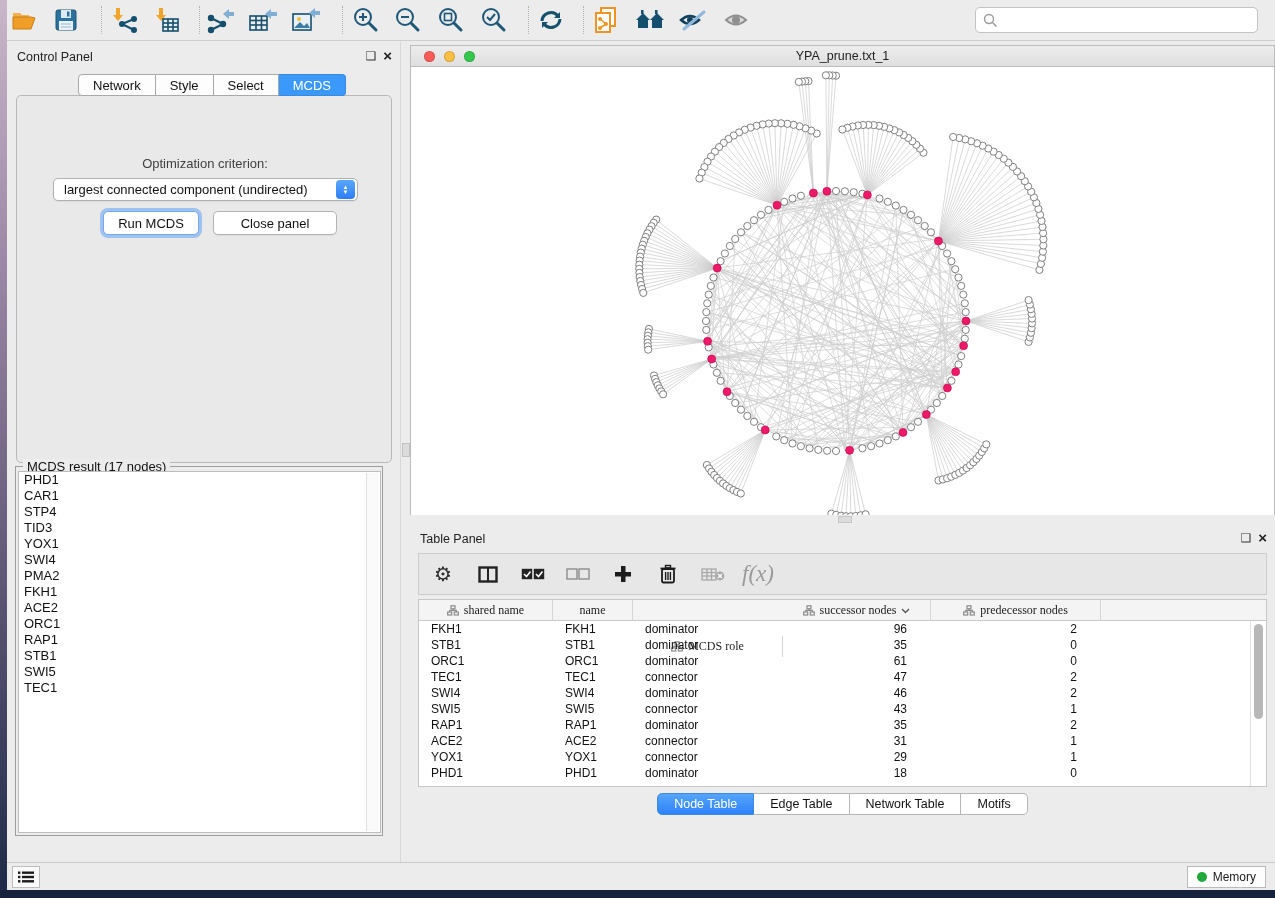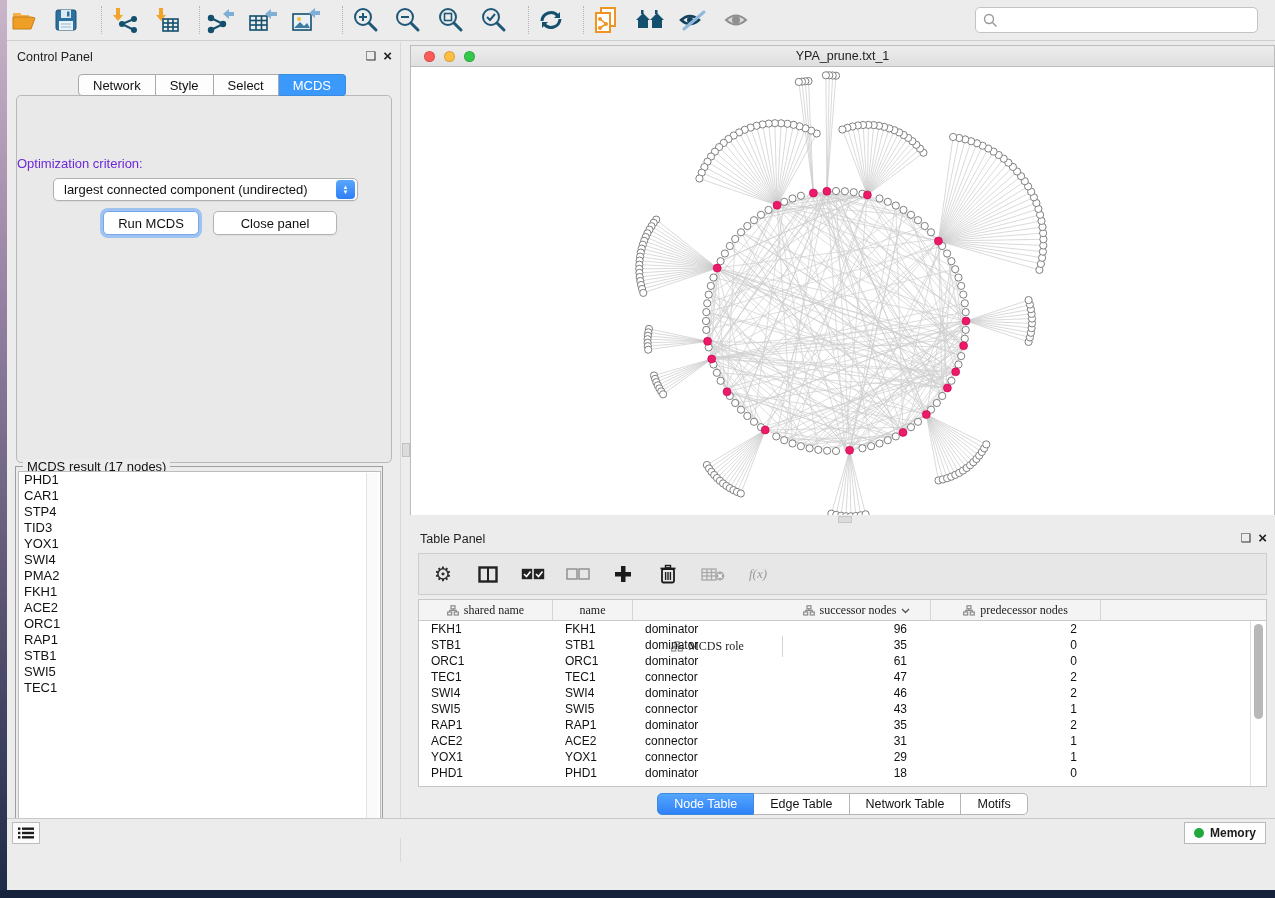--- a/index.html
+++ b/index.html
@@ -21,21 +21,21 @@
   .panel-title { position:absolute; left:10px; top:8px; font-size:12.5px; color:#222; }
   .panel-btns { position:absolute; right:8px; top:6px; display:flex; gap:7px; align-items:center; }
   .float-glyph { font-size:12px; color:#333; line-height:1; cursor:pointer; }
   .close-glyph { font-size:15px; font-weight:bold; color:#222; line-height:1; cursor:pointer; }
   #cp-content { position:absolute; left:9px; top:53px; width:376px; height:368px; background:#e9e9e9; border:1px solid #b8b8b8; border-radius:5px; }
   #cp-tabs { position:absolute; left:71px; top:32px; height:22px; display:flex; z-index:3; }
   .cp-tab { height:22px; padding:0 14px; background:#fdfdfd; border:1px solid #a9a9a9; border-left:none; font-size:13px; display:flex; align-items:center; cursor:pointer; color:#111; }
   .cp-tab:first-child { border-left:1px solid #a9a9a9; border-radius:4px 0 0 4px; }
   .cp-tab:last-child { border-radius:0 4px 4px 0; }
   .cp-tab.active { background:#3b99fc; color:#fff; border-color:#3b8ae0; }
-  #opt-label { position:absolute; left:0; top:60px; width:376px; font-size:13px; color:#6d28d9; }
+  #opt-label { position:absolute; left:0; top:60px; width:376px; text-align:center; font-size:13px; color:#404040; }
   #criterion-select { position:absolute; left:36px; top:82px; width:305px; height:23px; background:#fff; border:1px solid #b0b0b0; border-radius:5px; display:flex; align-items:center; cursor:pointer; box-shadow:0 1px 1px rgba(0,0,0,.06); }
   #criterion-select .sel-text { flex:1; padding-left:10px; font-size:13px; color:#111; white-space:nowrap; overflow:hidden; }
   #criterion-select .stepper { width:19px; height:19px; margin-right:2px; border-radius:4px; background:linear-gradient(180deg,#59a7fb,#2e7ef8); display:flex; flex-direction:column; align-items:center; justify-content:center; color:#fff; }
   .stepper span { font-size:6px; line-height:5px; }
   .cp-btn { position:absolute; top:115px; height:24px; background:#fff; border:1px solid #b3b3b3; border-radius:5px; font-size:13px; font-family:"Liberation Sans",sans-serif; color:#111; cursor:pointer; box-shadow:0 1px 1px rgba(0,0,0,.05); }
   #run-btn { left:86px; width:96px; outline:none; box-shadow:0 0 0 3px rgba(110,170,245,.6); border-color:#76a7ee; }
   #close-panel-btn { left:196px; width:124px; }
   #mcds-group { position:absolute; left:8px; top:424px; width:368px; height:370px; border:1px solid #9e9e9e; }
   #mcds-legend { position:absolute; left:7px; top:-8px; background:#ececec; padding:0 4px; font-size:13px; color:#111; }
   #mcds-list { position:absolute; left:2px; top:4px; width:363px; height:362px; background:#fff; border:1px solid #bdbdbd; overflow:hidden; }
@@ -53,39 +53,39 @@
   #net-titlebar { position:relative; width:100%; height:21px; background:linear-gradient(180deg,#ededed,#dfdfdf); border-bottom:1px solid #bdbdbd; }
   .traffic { position:absolute; top:5px; width:11px; height:11px; border-radius:50%; border:1px solid rgba(0,0,0,.15); cursor:pointer; }
   #net-title { position:absolute; left:0; right:0; top:3px; text-align:center; font-size:12.5px; color:#222; }
   #net-canvas { position:relative; width:863px; height:489px; background:#fff; overflow:hidden; }
 
   
   #table-panel { position:absolute; left:403px; top:524px; width:865px; height:338px; background:#ececec; }
   #tp-toolbar { position:absolute; left:8px; top:29px; width:849px; height:42px; background:#e7e7e7; border:1px solid #cdcdcd; display:flex; align-items:center; padding-left:12px; gap:21px; }
   .tp-icon { display:flex; align-items:center; justify-content:center; width:24px; height:24px; cursor:pointer; }
   .tp-icon.disabled { cursor:default; }
-  #fx-label { font-family:"Liberation Serif",serif; font-style:italic; font-size:13px; color:#9a9a9a; }
+  #fx-label { font-family:"Liberation Serif",serif; font-style:italic; font-size:23px; color:#9a9a9a; }
   #ttable { position:absolute; left:8px; top:75px; width:849px; height:188px; background:#fff; border:1px solid #c7c7c7; overflow:hidden; }
   #thead { display:flex; height:21px; background:#f4f4f4; border-bottom:1px solid #c9c9c9;font-family:Liberation Serif, serif; }
   .th { display:flex; align-items:center; justify-content:center; gap:5px; font-size:12px; color:#222; border-right:1px solid #d5d5d5; height:21px; cursor:pointer; }
   .trow { display:flex; height:16px; }
   .td { font-size:12px; color:#111; line-height:16px; white-space:nowrap; }
   .td.l { padding-left:12px; text-align:left; }
   .td.r { padding-right:24px; text-align:right; }
   #tbody-scroll { position:absolute; right:2px; top:24px; width:11px; height:160px; }
   #tbody-scroll .thumb { position:absolute; left:1px; top:0; width:9px; height:95px; background:#b8b8b8; border-radius:5px; }
   #tbody-scroll .track-line { position:absolute; left:-3px; top:-3px; height:166px; border-left:1px solid #e0e0e0; }
   #tp-tabs { position:absolute; left:0; right:0; top:269px; height:22px; display:flex; justify-content:center; }
   .tp-tab { height:22px; padding:0 16px; background:#fff; border:1px solid #b5b5b5; border-left:none; font-size:12.5px; display:flex; align-items:center; color:#111; cursor:pointer; }
   .tp-tab:first-child { border-left:1px solid #b5b5b5; border-radius:5px 0 0 5px; }
   .tp-tab:last-child { border-radius:0 5px 5px 0; }
   .tp-tab.active { background:linear-gradient(180deg,#55a5fd,#2e82f7); color:#fff; border-color:#3b8ae0; }
 
   
-  #status-bar { position:absolute; left:0; top:818px; width:1268px; height:20px; background:#ececec; border-top:1px solid #c9c9c9;font-weight:bold; }
+  #status-bar { position:absolute; left:0; top:862px; width:1268px; height:20px; background:#ececec; border-top:1px solid #c9c9c9; }
   #hamburger-btn { position:absolute; left:5px; top:3px; width:28px; height:22px; background:#fbfbfb; border:1px solid #bdbdbd; display:flex; align-items:center; justify-content:center; cursor:pointer; }
   #memory-btn { position:absolute; right:9px; top:3px; height:22px; padding:0 9px; background:#fdfdfd; border:1px solid #b9b9b9; display:flex; align-items:center; gap:6px; font-size:12px; cursor:pointer; }
   #memory-dot { width:10px; height:10px; border-radius:50%; background:#1fa83c; }
   #desktop-bottom { position:absolute; left:0; top:890px; width:1275px; height:8px; background:#16223c; }
 </style>
 </head>
 <body>
 
 <div id="app">
   <div id="window">

